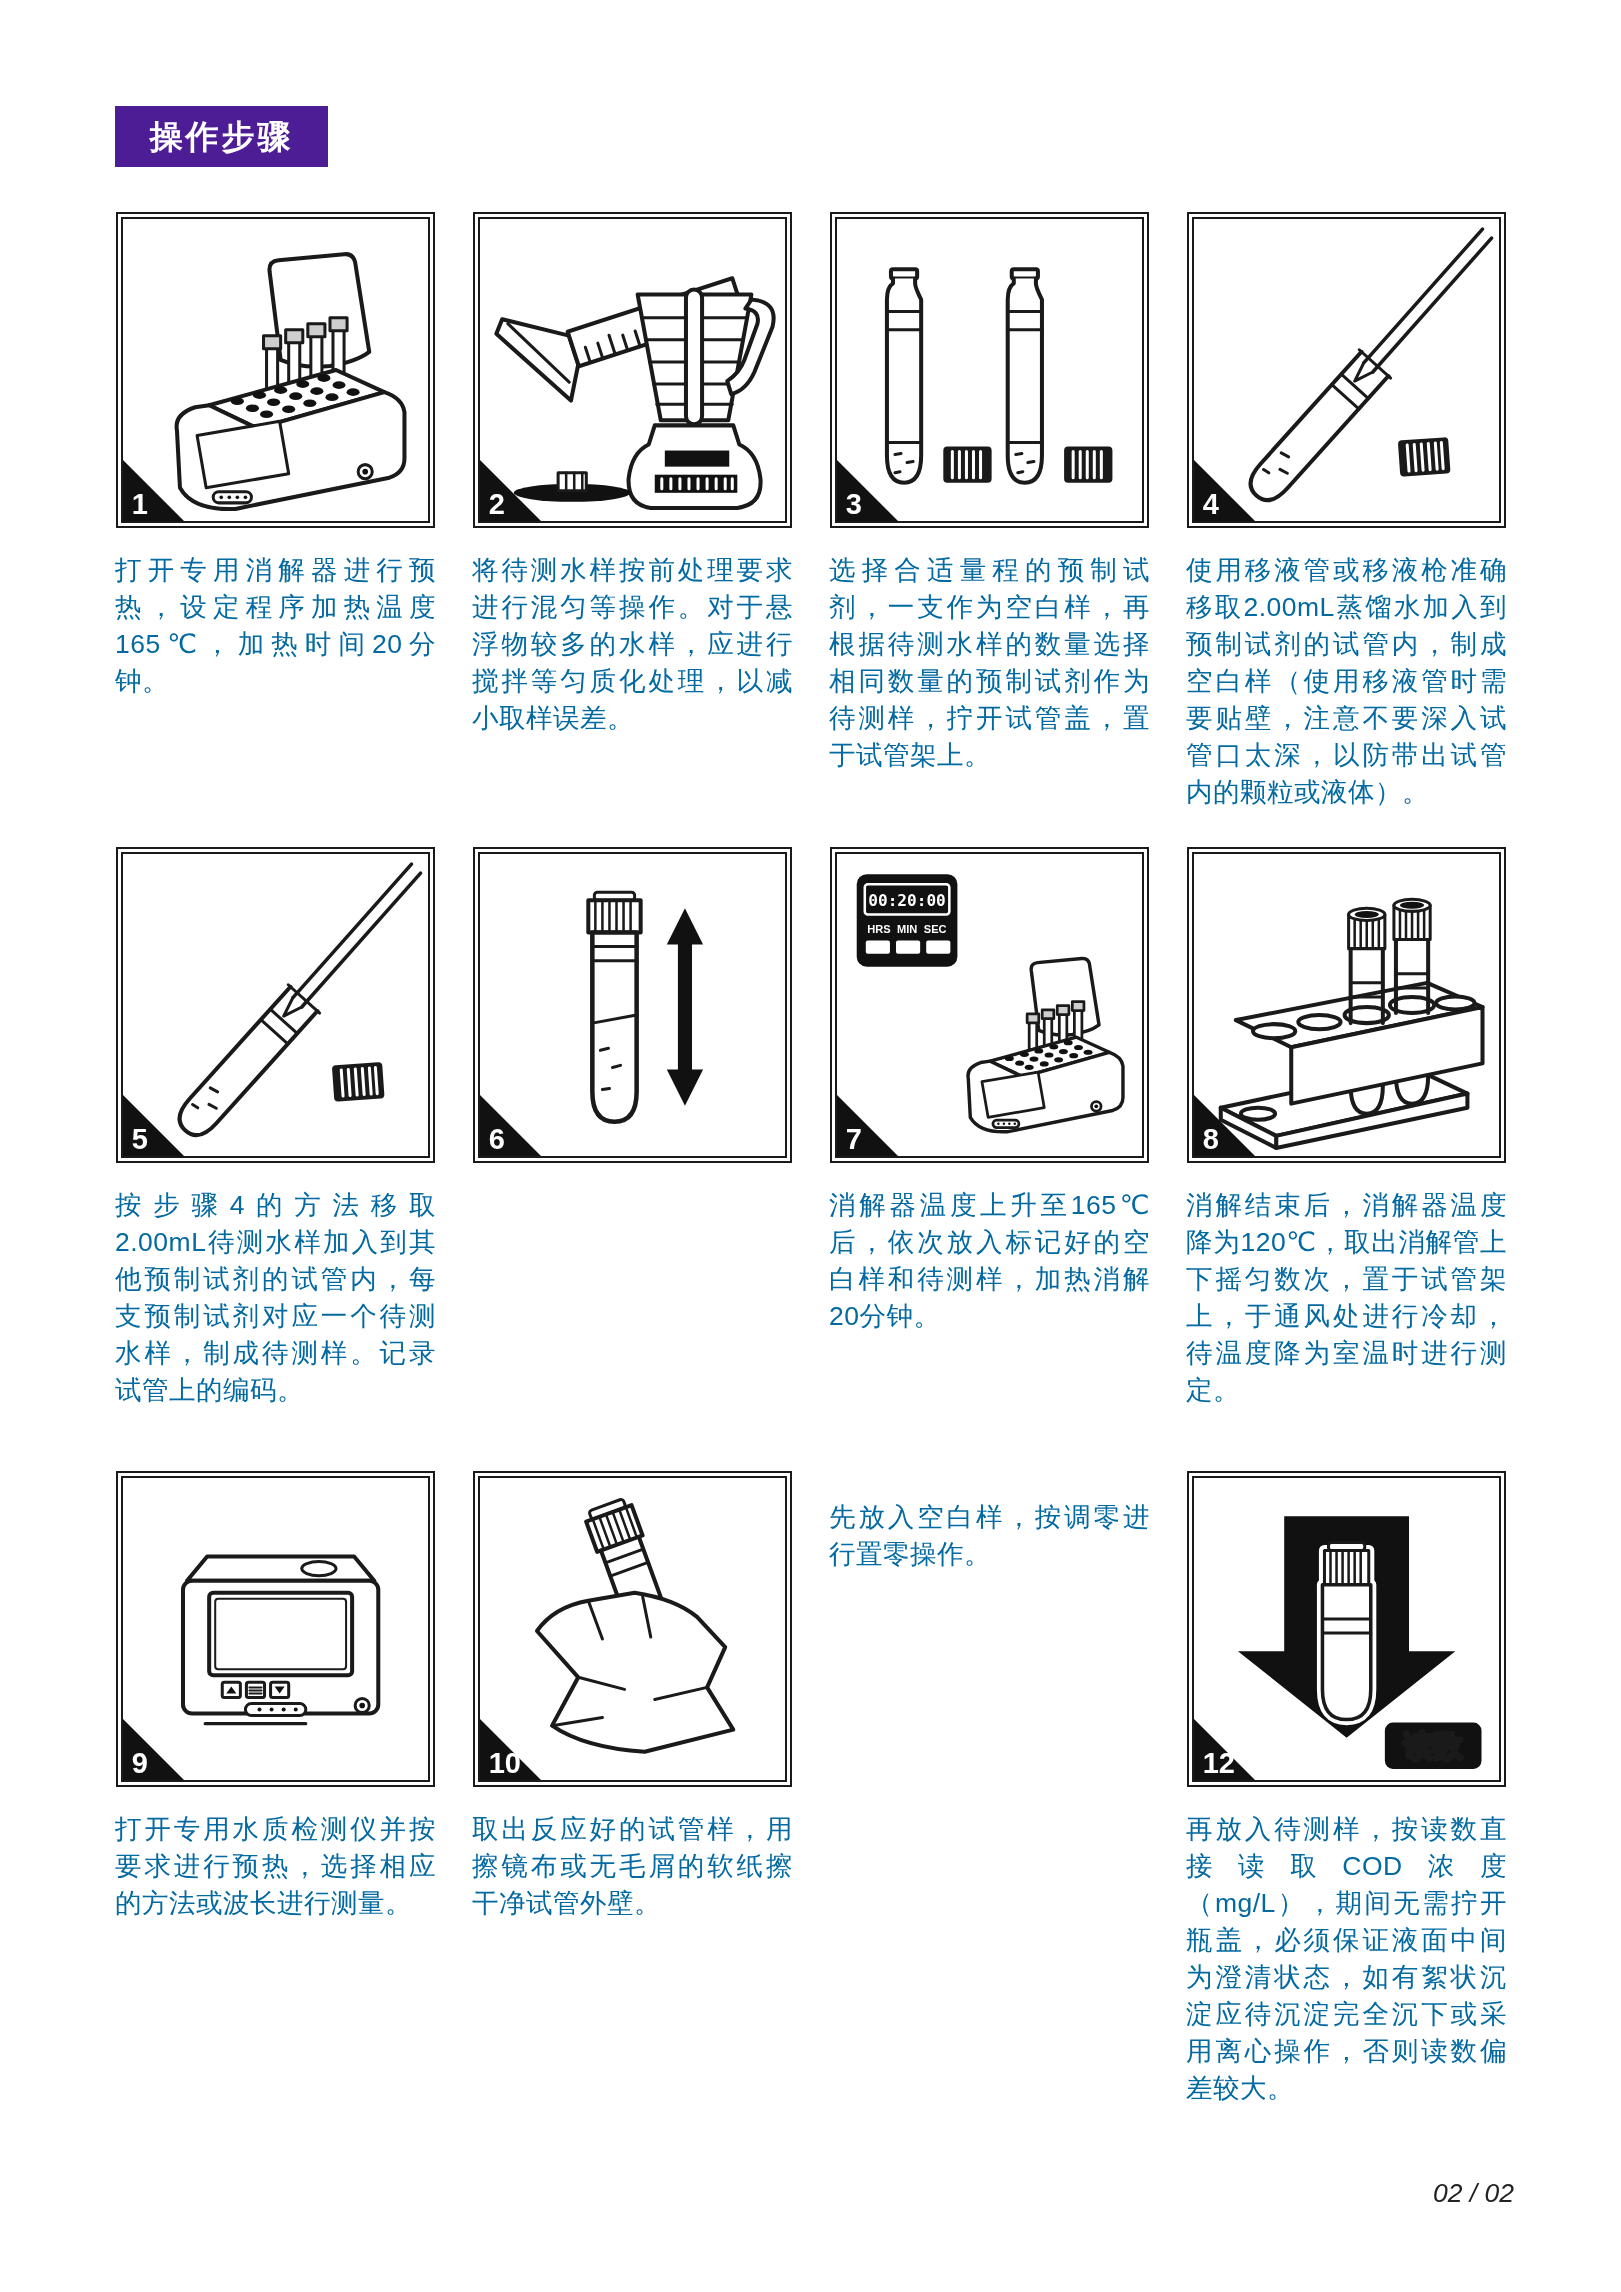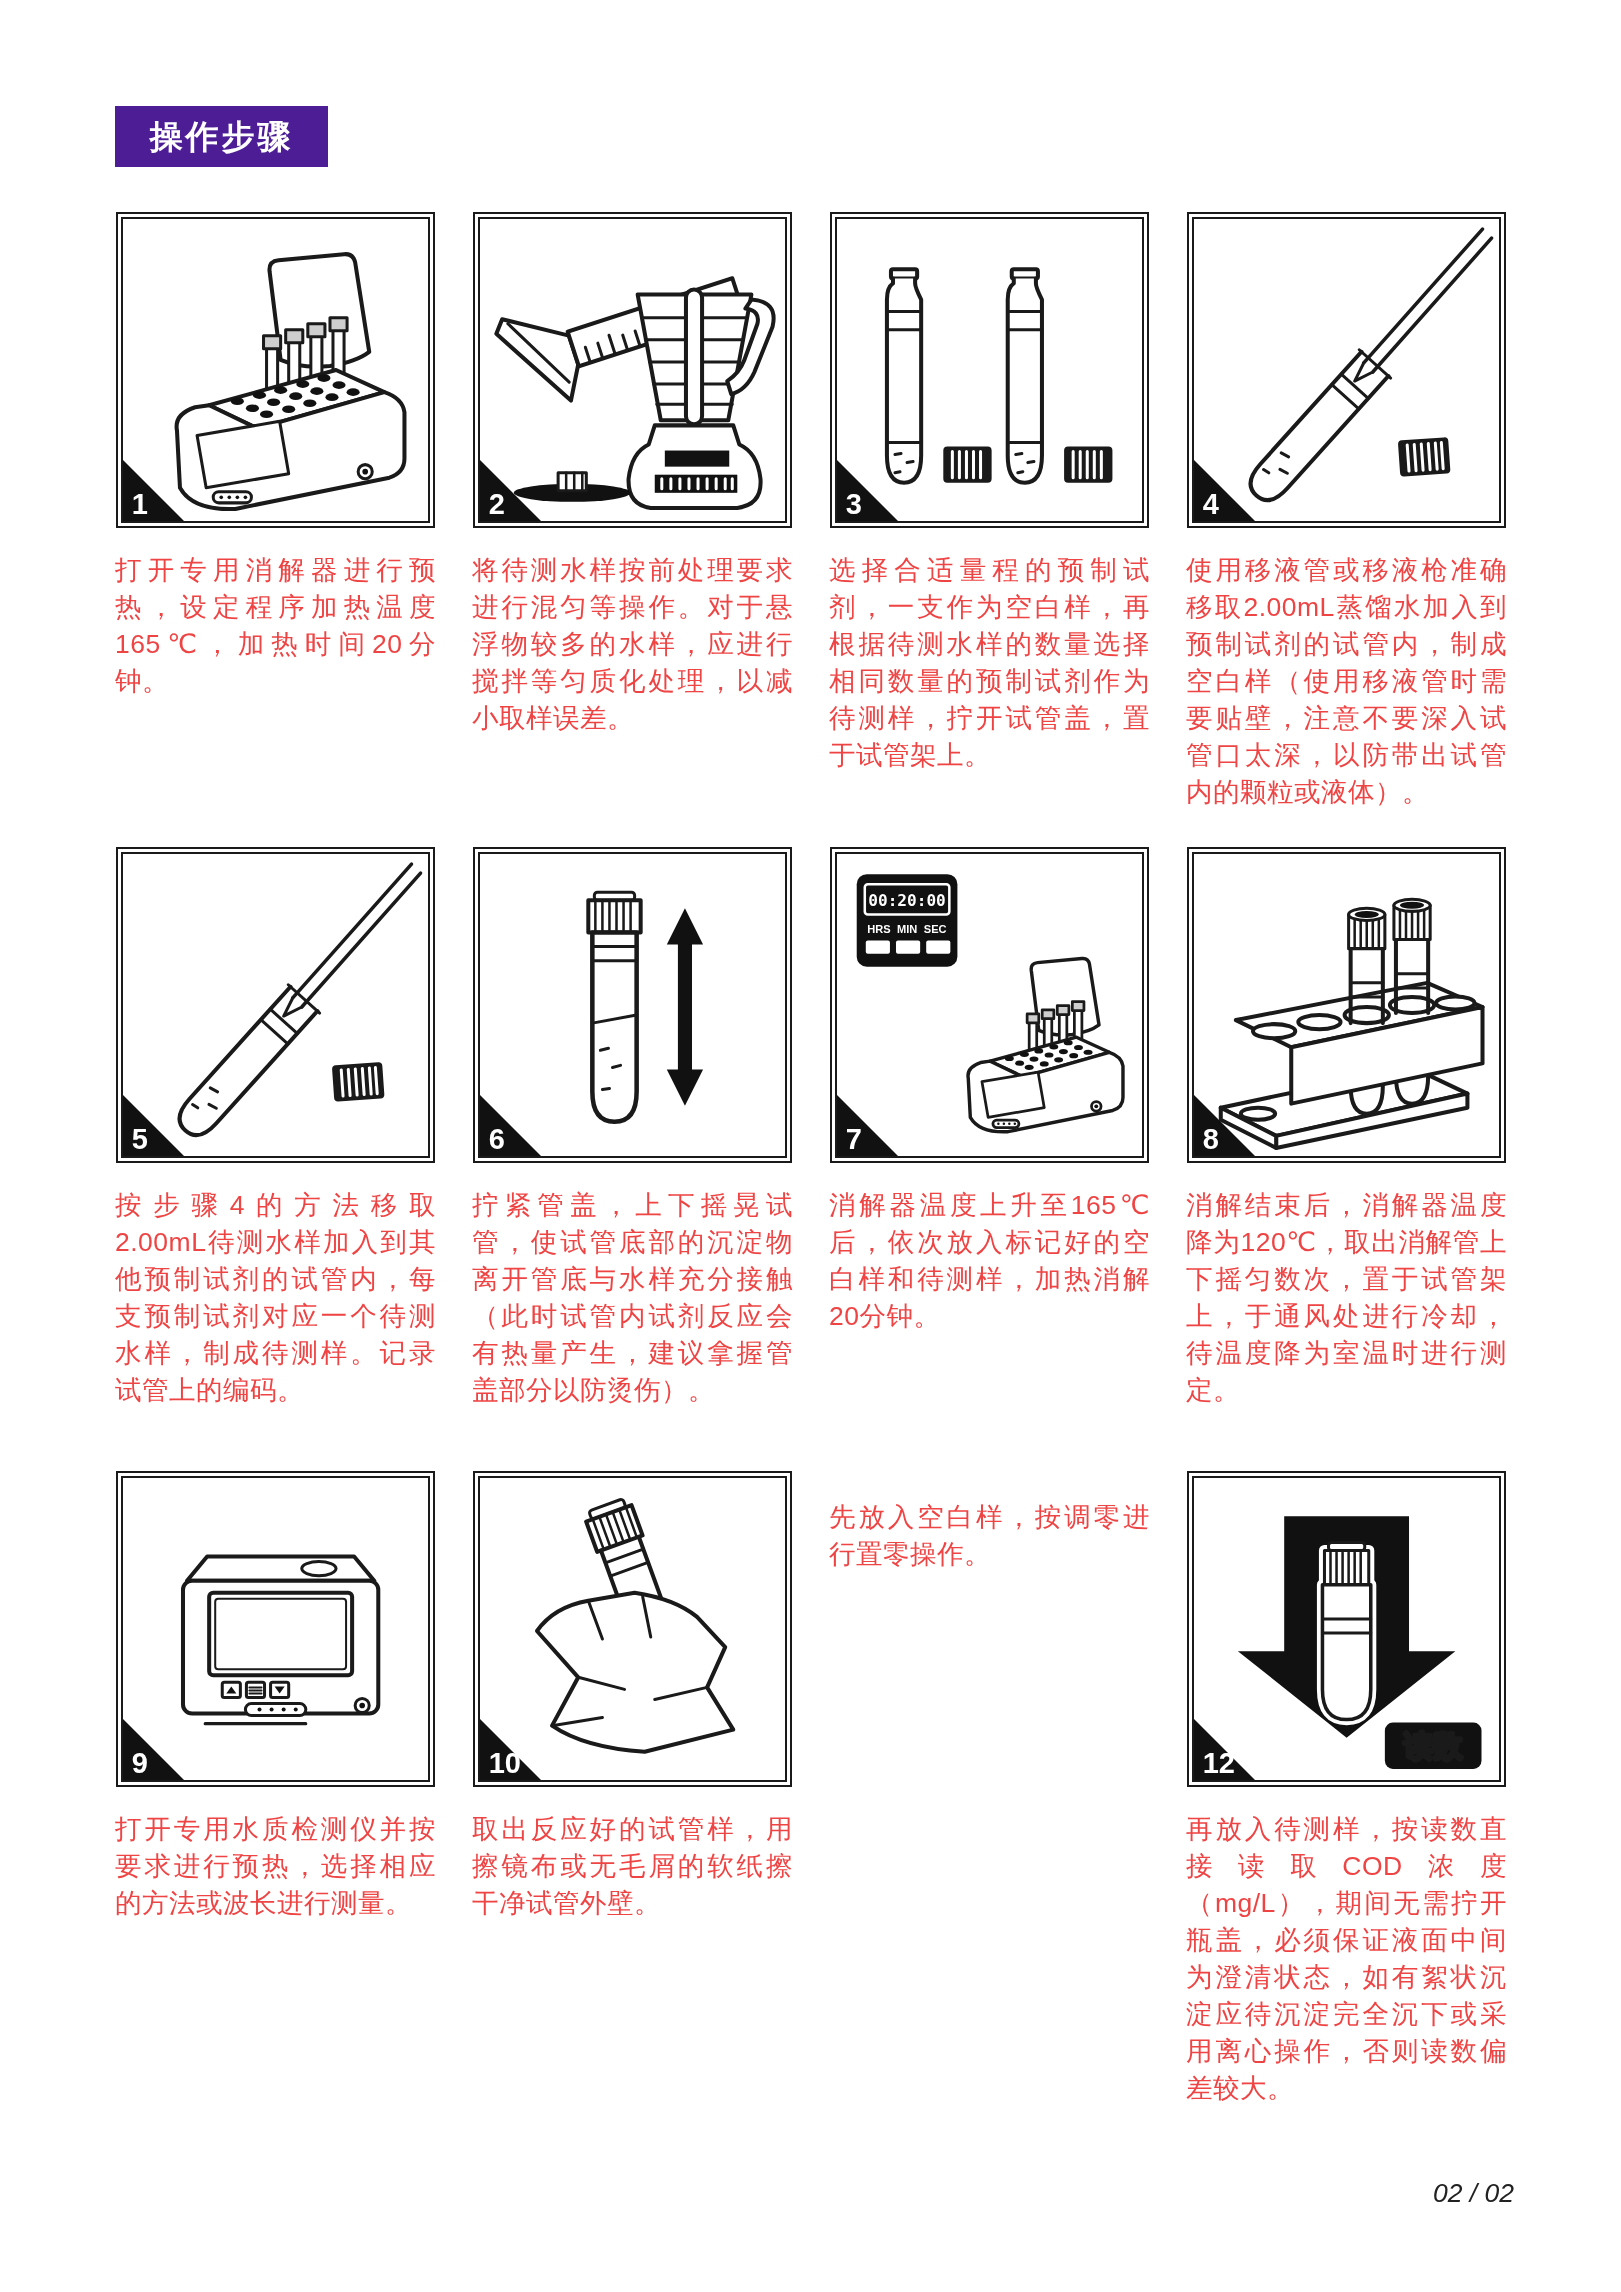--- a/index.html
+++ b/index.html
@@ -28,21 +28,21 @@
   .corner-badge{
     position:absolute;left:0;bottom:0;width:0;height:0;
     border-bottom:61px solid #111;border-right:61px solid transparent;
   }
   .corner-num{
     position:absolute;left:8.8px;bottom:2px;color:#fff;
     font-size:29px;font-weight:bold;line-height:1;
   }
   .caption{
     margin:29px 0 0 0;font-size:26.5px;line-height:37px;text-align:justify;
-    letter-spacing:0.5px;color:#ef4444;
+    letter-spacing:0.5px;color:#0369a1;
   }
   .page-number{
     position:absolute;left:1433px;top:2178px;font-size:26.5px;font-style:italic;color:#222;
   }
   .ill{stroke:#1a1a1a;stroke-width:4;fill:none;stroke-linecap:round;stroke-linejoin:round;}
 </style>
 </head>
 <body>
 
 <div class="content">
@@ -240,21 +240,20 @@
             <g fill="#111" stroke="none">
               <rect x="195" y="86" width="14" height="132"></rect>
               <polygon points="202,54 184,90 220,90"></polygon>
               <polygon points="202,250 184,214 220,214"></polygon>
             </g>
           </g>
         </svg>
         <div class="corner-badge"></div>
         <span class="corner-num">6</span>
       </div>
-      <p class="caption">拧紧管盖，上下摇晃试管，使试管底部的沉淀物离开管底与水样充分接触（此时试管内试剂反应会有热量产生，建议拿握管盖部分以防烫伤）。</p>
     </div>
 
     <div class="cell">
       <div class="figure-box">
         <svg viewBox="0 0 300 300">
           <g class="ill" transform="translate(88,80) scale(0.68)">
             <path d="M163,140 L152,52 Q151,42 161,41 L226,35 Q235,34 237,43 L251,132 Q238,142 212,146 Q184,149 163,140 Z" fill="#fff" stroke-width="5"></path>
             <g fill="#fff" stroke-width="4">
               <rect x="149" y="128" width="11" height="56"></rect>
                 <rect x="146" y="116" width="17" height="13" fill="#cecece"></rect>

